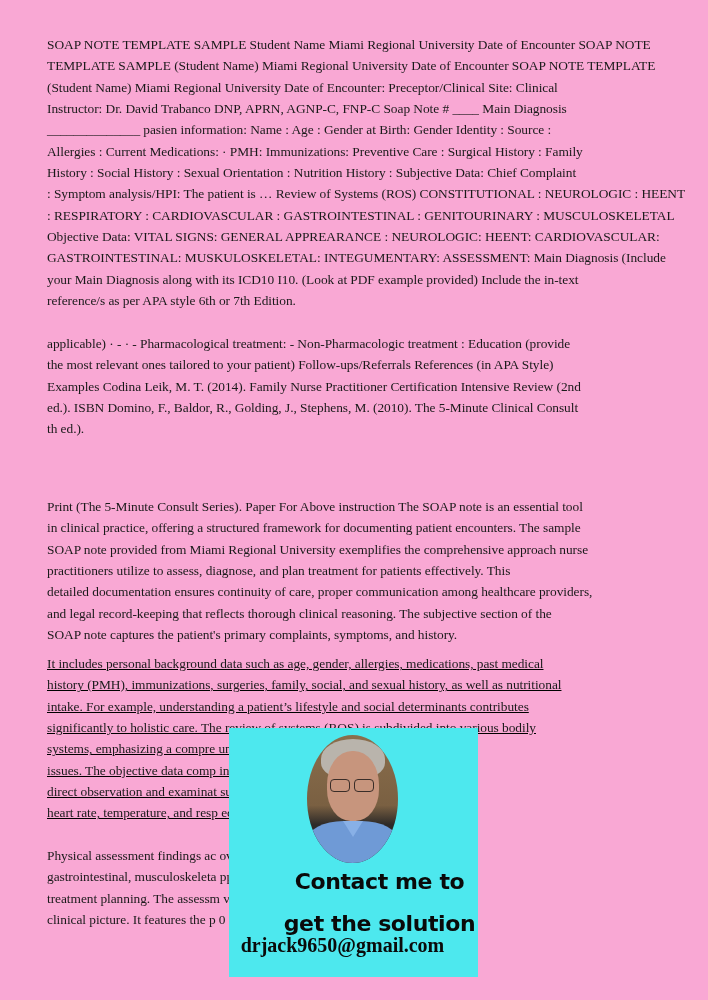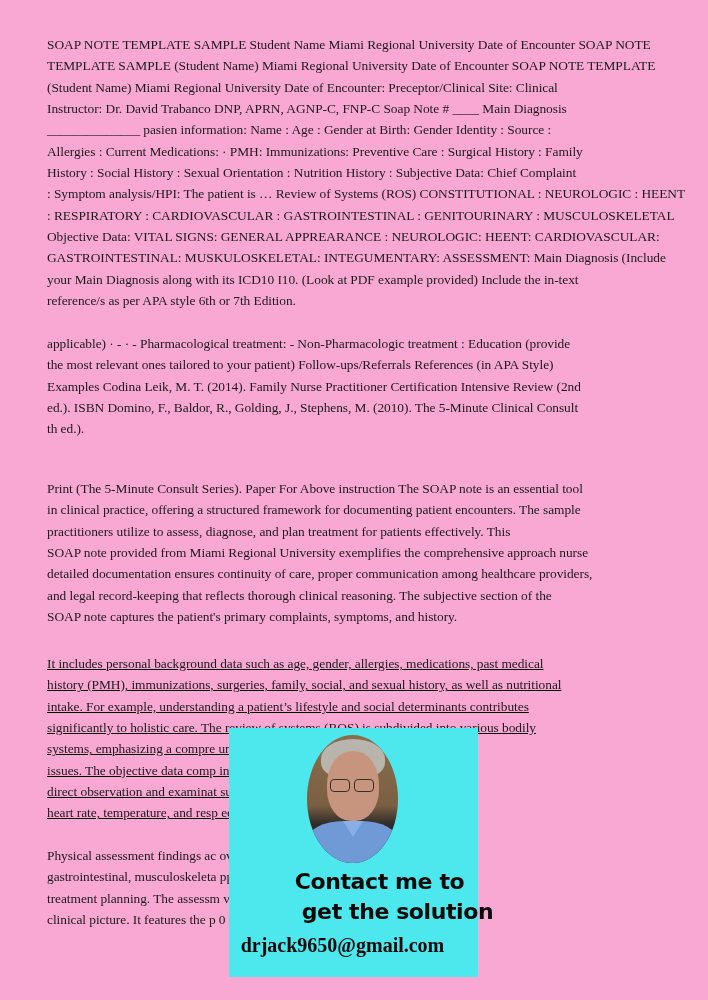--- a/index.html
+++ b/index.html
@@ -13,21 +13,21 @@
     display: block;
     white-space: nowrap;
     font-family: "Liberation Serif", "DejaVu Serif", serif;
     font-size: 13.4px;
     line-height: 21.35px;
     color: #1a1a1a;
     letter-spacing: -0.05px;
   }
   #p1 { top: 34px; }
   #p2 { top: 333px; }
-  #p3 { top: 478px; }
+  #p3 { top: 496px; }
   #p4 { top: 653px; text-decoration: underline; }
   #p5 { top: 845px; }
 
   .overlay {
     position: absolute;
     left: 229px; top: 728px; width: 249px; height: 249px;
     background: #4de8ee;
   }
   .photo {
     position: absolute; left: 78px; top: 7px; width: 91px; height: 128px;
@@ -61,21 +61,21 @@
     background: #88b0e6;
     clip-path: polygon(0 0, 100% 0, 50% 100%);
   }
   .cta {
     position: absolute; left: 0; width: 301px; text-align: center;
     font-family: "DejaVu Sans", "Liberation Sans", sans-serif;
     font-weight: bold; font-size: 22px; color: #0a0a0a;
     letter-spacing: -0.4px; line-height: 30px;
   }
   .cta-1 { top: 139px; }
-  .cta-2 { top: 169px; padding-left: 18px; }
+  .cta-2 { top: 181px; }
   .email {
     position: absolute; left: 0; top: 204px; width: 227px; text-align: center;
     font-family: "Liberation Serif", "DejaVu Serif", serif;
     font-weight: bold; font-size: 20px; color: #0a0a0a;
     line-height: 26px;
   }
 </style>
 </head>
 <body>
 
@@ -101,22 +101,22 @@
     <span class="line">applicable) · - · - Pharmacological treatment: - Non-Pharmacologic treatment : Education (provide</span>
     <span class="line">the most relevant ones tailored to your patient) Follow-ups/Referrals References (in APA Style)</span>
     <span class="line">Examples Codina Leik, M. T. (2014). Family Nurse Practitioner Certification Intensive Review (2nd</span>
     <span class="line">ed.). ISBN Domino, F., Baldor, R., Golding, J., Stephens, M. (2010). The 5-Minute Clinical Consult</span>
     <span class="line">th ed.).</span>
   </div>
 
   <div class="para" id="p3">
     <span class="line">Print (The 5-Minute Consult Series). Paper For Above instruction The SOAP note is an essential tool</span>
     <span class="line">in clinical practice, offering a structured framework for documenting patient encounters. The sample</span>
+    <span class="line">SOAP note provided from Miami Regional University exemplifies the comprehensive approach nurse</span>
     <span class="line">practitioners utilize to assess, diagnose, and plan treatment for patients effectively. This</span>
-    <span class="line">SOAP note provided from Miami Regional University exemplifies the comprehensive approach nurse</span>
     <span class="line">detailed documentation ensures continuity of care, proper communication among healthcare providers,</span>
     <span class="line">and legal record-keeping that reflects thorough clinical reasoning. The subjective section of the</span>
     <span class="line">SOAP note captures the patient's primary complaints, symptoms, and history.</span>
   </div>
 
   <div class="para" id="p4">
     <span class="line">It includes personal background data such as age, gender, allergies, medications, past medical</span>
     <span class="line">history (PMH), immunizations, surgeries, family, social, and sexual history, as well as nutritional</span>
     <span class="line">intake. For example, understanding a patient’s lifestyle and social determinants contributes</span>
     <span class="line">significantly to holistic care. The review of systems (ROS) is subdivided into various bodily</span>

